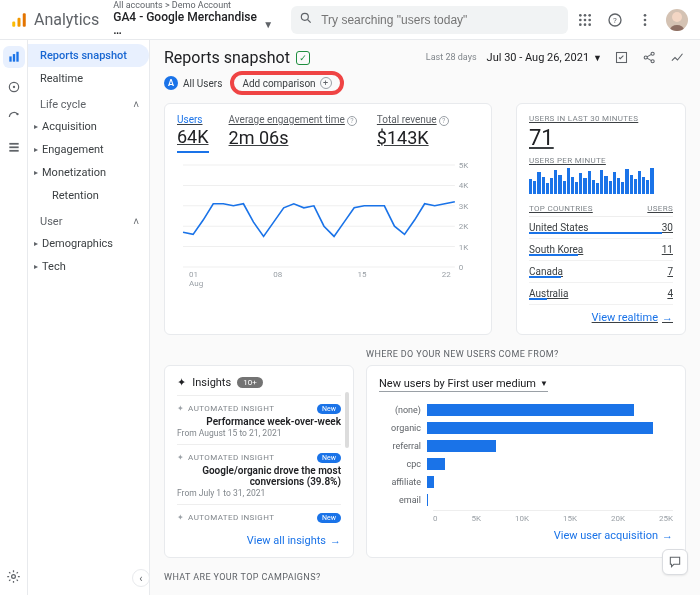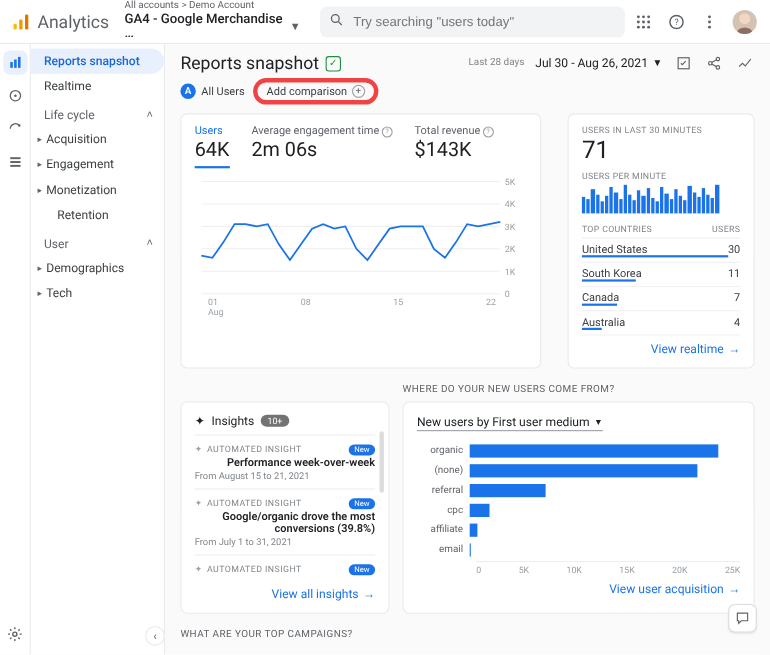--- a/index.html
+++ b/index.html
@@ -141,21 +141,21 @@
   .title-badge{ width:14px;height:14px;border:1.5px solid #1e8e3e;border-radius:3px;display:flex;align-items:center;justify-content:center;color:#1e8e3e;font-size:9px;}
   .page-tools{ display:flex; align-items:center; gap:10px; color:#5f6368;}
   .dr-label{font-size:9px; color:#80868b;}
   .dr-value{font-size:11px;color:#202124;display:flex;align-items:center;gap:4px;}
   .segment-row{display:flex;align-items:center;gap:8px;margin-bottom:8px;}
   .seg-chip{display:flex;align-items:center;gap:5px;font-size:10px;}
   .seg-dot{width:14px;height:14px;border-radius:50%;background:#1a73e8;color:#fff;display:flex;align-items:center;justify-content:center;font-size:9px;font-weight:600;}
   .add-comp{border:4px solid #ef4444;border-radius:12px;font-size:10px;padding:2px 8px 2px 8px;color:#3c4043;display:flex;align-items:center;gap:4px;cursor:pointer;}
   .add-comp .plus{width:12px;height:12px;border:1px solid #9aa0a6;border-radius:50%;display:flex;align-items:center;justify-content:center;font-size:9px;color:#5f6368;}
 
-  .cards-row{display:flex;gap:24px;}
+  .cards-row{display:flex;gap:24px;text-decoration:underline;}
   .card{background:#fff;border:1px solid #e8eaed;border-radius:6px;}
 
   
   .overview{flex:1;padding:10px 12px 8px 12px;min-width:0;}
   .metrics{display:flex;gap:20px;}
   .metric .ml{font-size:10px;color:#5f6368;}
   .metric.active .ml{color:#1a73e8;}
   .metric.active{border-bottom:2px solid #1a73e8;}
   .metric .mv{font-size:18px;color:#202124;font-weight:400;}
   .metric{padding-bottom:4px;display:flex;flex-direction:column;gap:1px;}
@@ -548,29 +548,29 @@
       </div>
     </div>
 
     <div class="card acq">
       <span class="acq-title">
         <span>New users by First user medium</span>
         <span style="font-size:8px;">▼</span>
       </span>
       <div class="hbar-chart" id="hbars">
           <div class="hbar-row">
+      <div class="hbar-lbl">(none)</div>
+      <div class="hbar-track">
+              <div class="hbar-fill" style="width:84%"></div>
+            </div>
+    </div>
+          <div class="hbar-row">
       <div class="hbar-lbl">organic</div>
       <div class="hbar-track">
               <div class="hbar-fill" style="width:92%"></div>
-            </div>
-    </div>
-          <div class="hbar-row">
-      <div class="hbar-lbl">(none)</div>
-      <div class="hbar-track">
-              <div class="hbar-fill" style="width:84%"></div>
             </div>
     </div>
           <div class="hbar-row">
       <div class="hbar-lbl">referral</div>
       <div class="hbar-track">
               <div class="hbar-fill" style="width:28.000000000000004%"></div>
             </div>
     </div>
           <div class="hbar-row">
       <div class="hbar-lbl">cpc</div>

